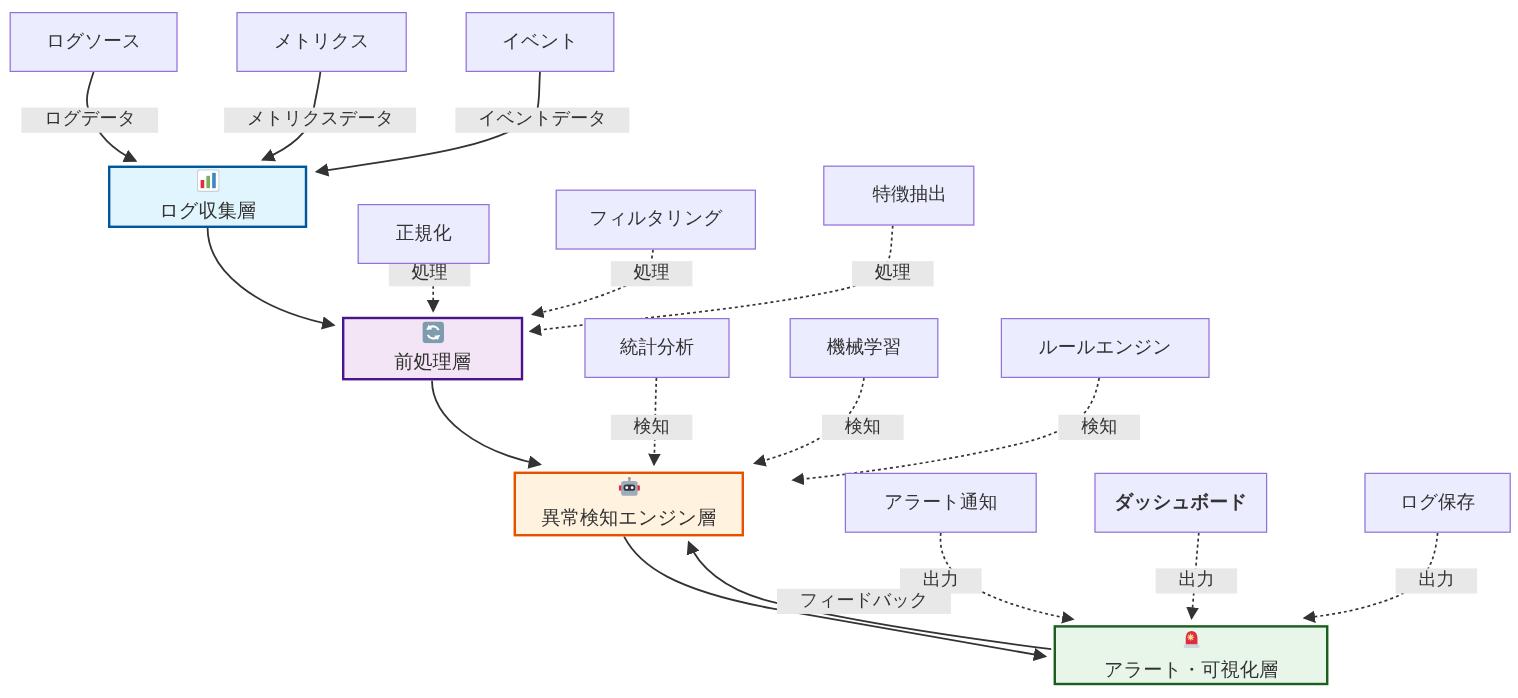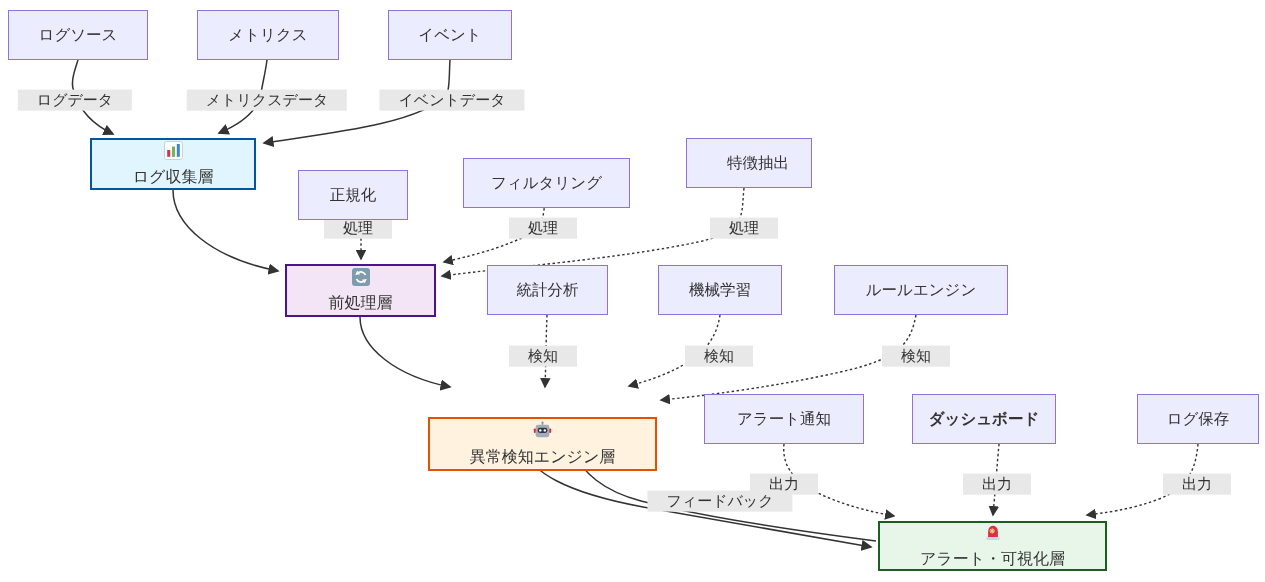--- a/index.html
+++ b/index.html
@@ -101,21 +101,21 @@
   <div class="node" style="left:487px;top:265px;width:121px;height:50px;">
     <span>統計分析</span>
   </div>
   <div class="node" style="left:658px;top:265px;width:124px;height:50px;">
     <span>機械学習</span>
   </div>
   <div class="node" style="left:834px;top:265px;width:174px;height:50px;">
     <span>ルールエンジン</span>
   </div>
 
-  <div class="node layer layer-engine" style="left:428px;top:393px;width:229px;height:54px;margin-top:24px;">
+  <div class="node layer layer-engine" style="left:428px;top:393px;width:192px;height:54px;">
     <span class="icon">
       <svg width="19" height="19" viewBox="0 0 19 19">
         <rect x="8.7" y="1.2" width="1.6" height="2.6" fill="#8a97a5"></rect>
         <circle cx="9.5" cy="1.6" r="1.1" fill="#8a97a5"></circle>
         <rect x="2.6" y="3.8" width="13.8" height="12.4" rx="2.4" fill="#9facbc"></rect>
         <rect x="0.8" y="7.4" width="2" height="4.6" rx="0.9" fill="#dd2e44"></rect>
         <rect x="16.2" y="7.4" width="2" height="4.6" rx="0.9" fill="#dd2e44"></rect>
         <rect x="4.6" y="6.8" width="9.8" height="5.2" rx="2.4" fill="#31373d"></rect>
         <circle cx="7.3" cy="9.4" r="1.2" fill="#ffffff"></circle>
         <circle cx="11.8" cy="9.4" r="1.2" fill="#ffffff"></circle>

